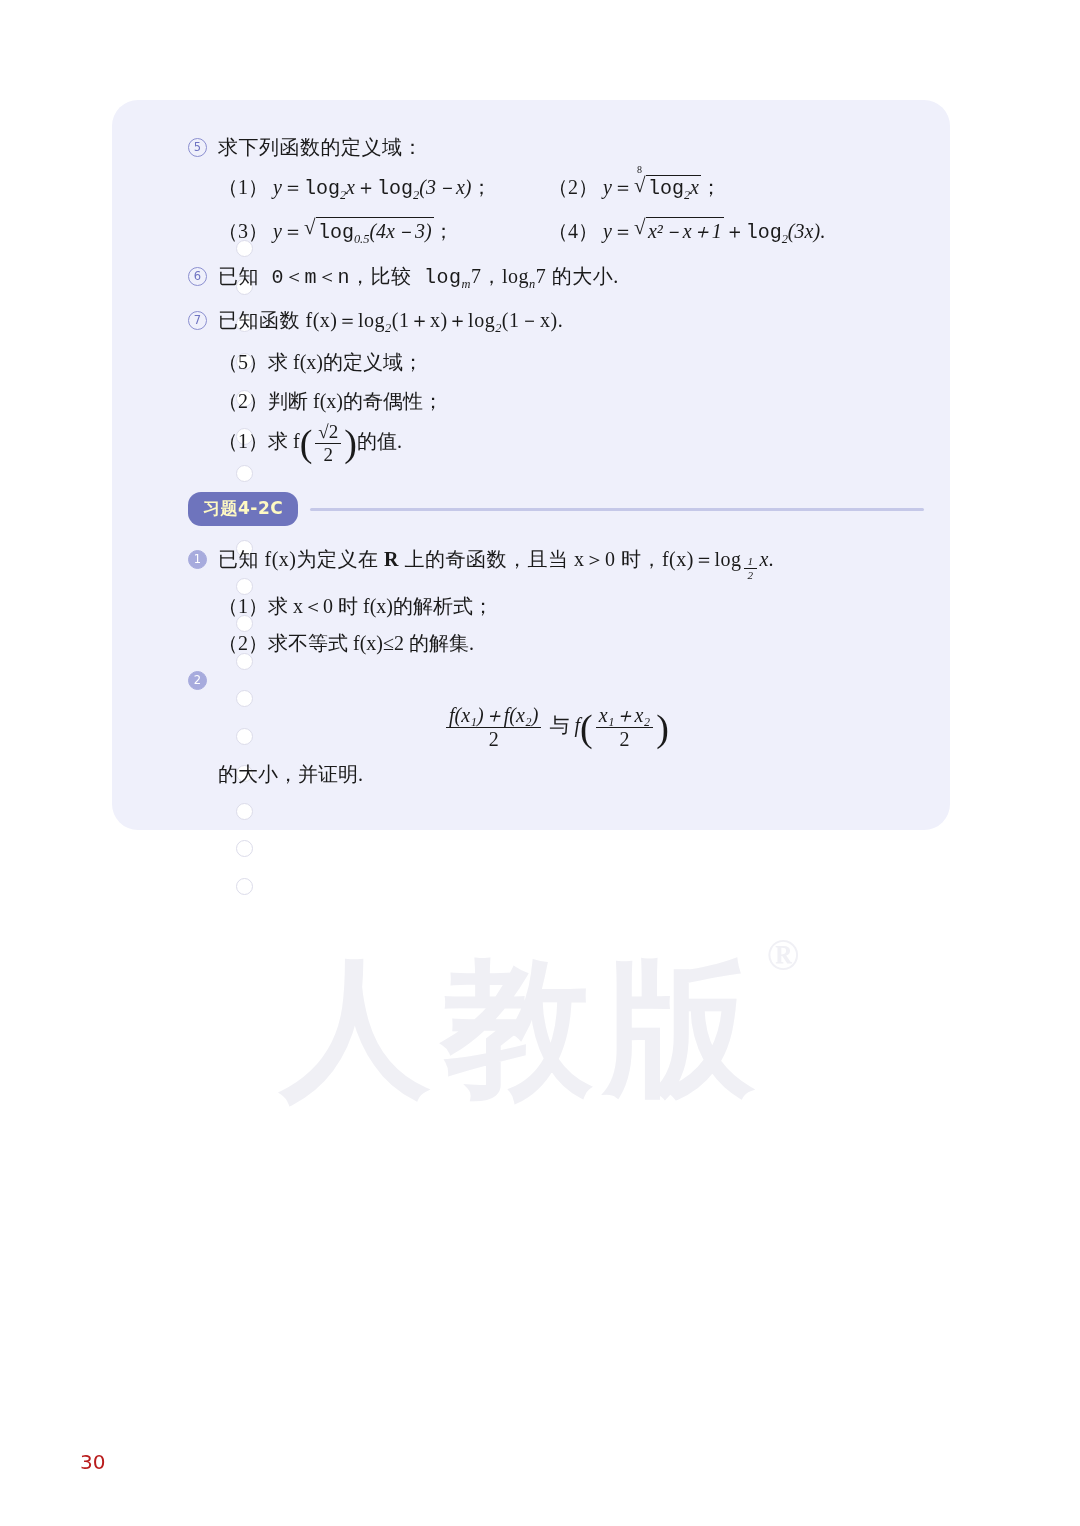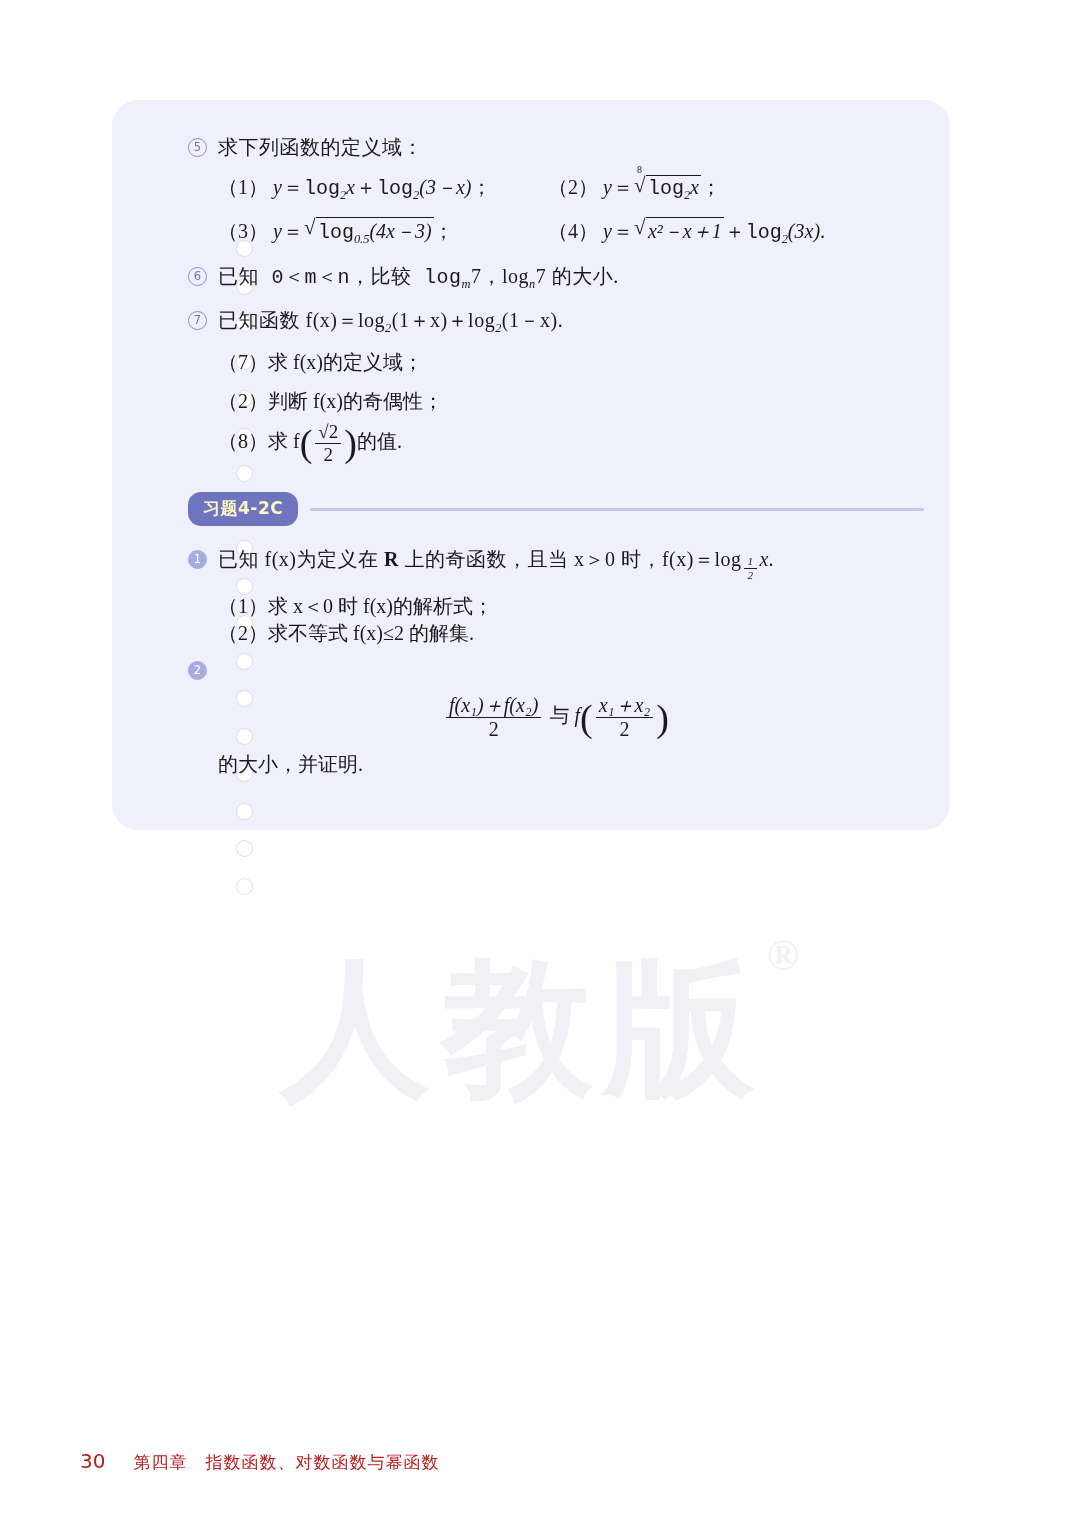--- a/index.html
+++ b/index.html
@@ -275,38 +275,38 @@
       </div>
     </div>
 
     <div class="row">
       <div class="num-circle">7</div>
       <div class="txt">
         <span>已知函数 f(x)＝log</span><sub class="rm">2</sub><span>(1＋x)＋log</span><sub class="rm">2</sub><span>(1－x).</span>
       </div>
     </div>
 
-    <div class="sub" style="margin-bottom:12px;">（7）求 f(x)的定义域；</div>
+    <div class="sub" style="margin-bottom:12px;">（5）求 f(x)的定义域；</div>
     <div class="sub" style="margin-bottom:6px;">（2）判断 f(x)的奇偶性；</div>
     <div class="sub" style="margin-bottom:4px;">
-      <span>（8）求 f</span><span class="paren-big">(</span><span class="frac"><span class="n">√2</span><span class="d">2</span></span><span class="paren-big">)</span><span>的值.</span>
+      <span>（1）求 f</span><span class="paren-big">(</span><span class="frac"><span class="n">√2</span><span class="d">2</span></span><span class="paren-big">)</span><span>的值.</span>
     </div>
 
     <div class="sect">
       <div class="sect-label">习题4-2C</div>
       <div class="sect-rule"></div>
     </div>
 
     <div class="row">
       <div class="num-circle filled">1</div>
       <div class="txt">
         <span>已知 f(x)为定义在 </span><b>R</b><span> 上的奇函数，且当 x＞0 时，f(x)＝log</span><sub><span class="frac" style="font-size:0.9em;"><span class="n rm">1</span><span class="d rm">2</span></span></sub><span class="m">x.</span>
       </div>
     </div>
-    <div class="sub" style="">（1）求 x＜0 时 f(x)的解析式；</div>
+    <div class="sub" style="margin-bottom:10px;">（1）求 x＜0 时 f(x)的解析式；</div>
     <div class="sub" style="margin-bottom:8px;">（2）求不等式 f(x)≤2 的解集.</div>
 
     <div class="row">
       <div class="num-circle filled">2</div>
     </div>
 
     <div class="center-eq">
       <span class="frac" style="font-size:1em;">
         <span class="n m">f(x₁)＋f(x₂)</span>
         <span class="d rm">2</span>
@@ -319,14 +319,13 @@
 
   </div>
 </div>
 
 <div class="watermark">
   <span>人教版</span><span class="reg">®</span>
 </div>
 
 <div class="footer">
   <div class="pg">30</div>
-  <div class="ch">第四章　指数函数、对数函数与幂函数</div>
 </div>
 
 </body></html>

